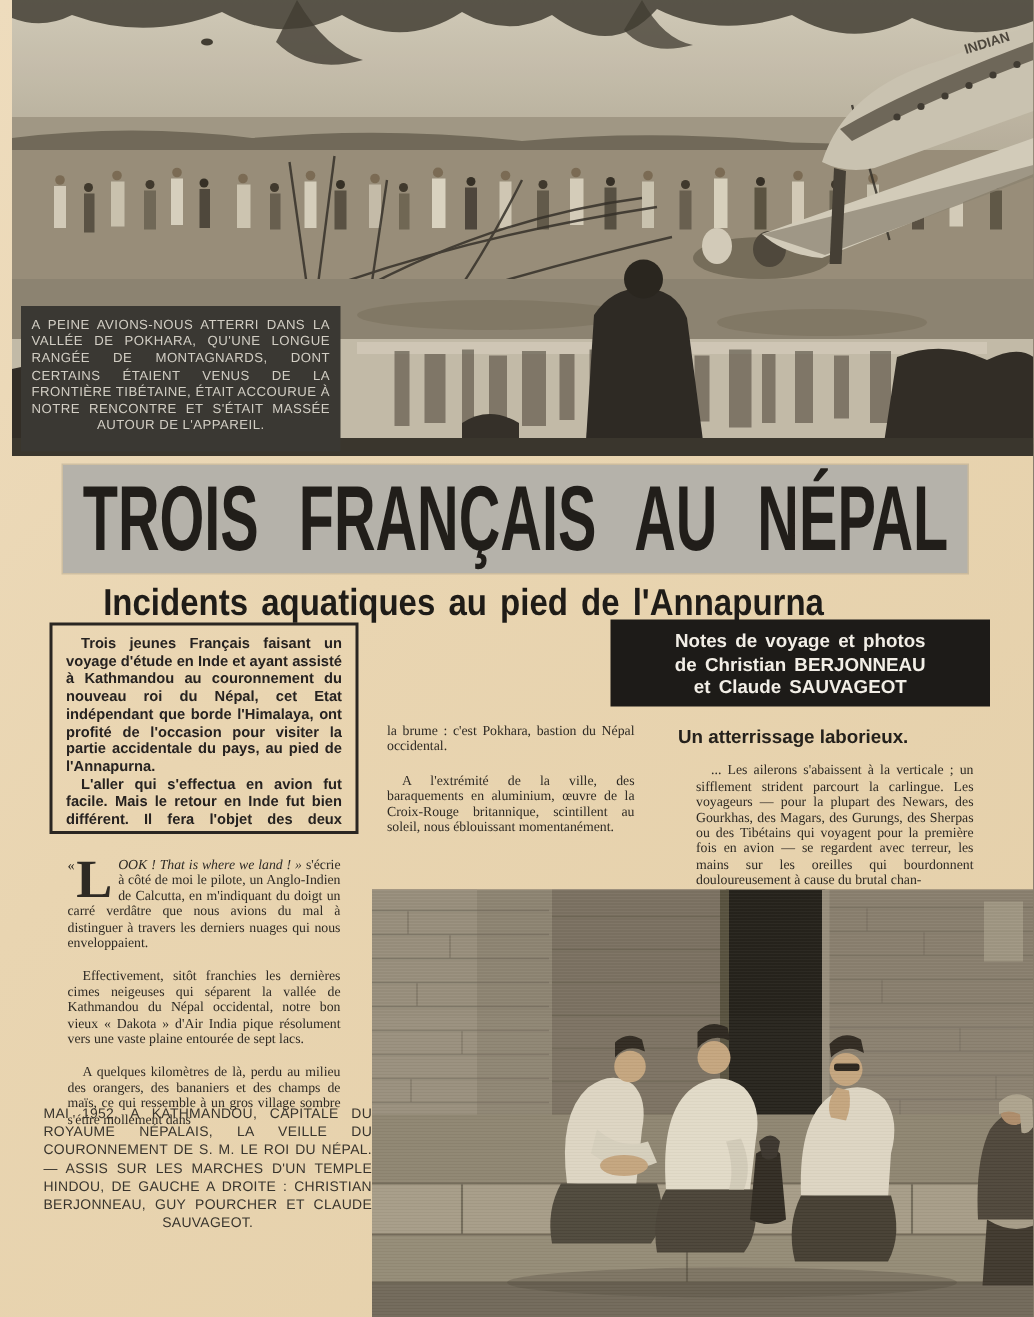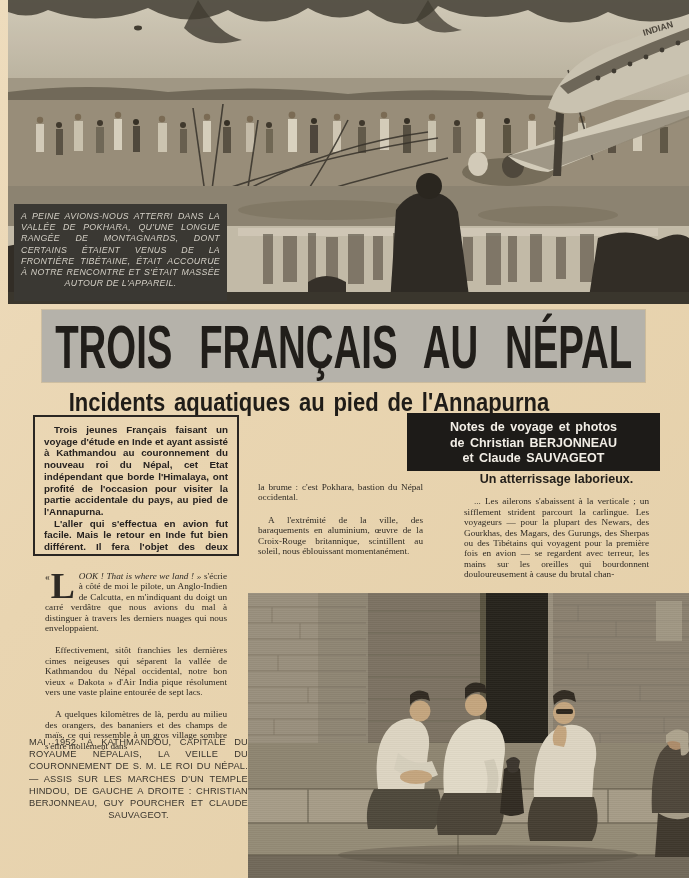--- a/index.html
+++ b/index.html
@@ -13,21 +13,20 @@
 
   
   #photo-top{left:8px;top:0;width:681px;height:304px;background:#b9b1a0;}
   #photo-top svg{display:block;}
   #photo-caption-box{
     left:6px;top:204px;width:213px;height:97px;box-sizing:border-box;
     background:#3a3833;color:#d2cec4;padding:7px 7px 5px 7px;
     font-family:"Liberation Sans",sans-serif;font-size:8.8px;line-height:11.2px;
     letter-spacing:.3px;text-align:justify;text-align-last:center;
     overflow:hidden;
-    font-style:italic;
   }
 
   
   #headline-bar{
     left:42px;top:310px;width:603px;height:72px;background:#b5b2aa;
     display:flex;align-items:center;justify-content:center;overflow:hidden;
     box-shadow:0 0 0 1px rgba(120,115,105,.25);
   }
   #headline-title{
     font-family:"Liberation Sans",sans-serif;font-weight:700;color:#211e1a;
@@ -60,21 +59,21 @@
 
   
   .col{font-size:9.2px;line-height:10.4px;text-align:justify;}
   .col p{margin:12px;}
   .col p.ind{text-indent:10px;}
   #col-left{left:33px;top:559px;width:206px;}
   #col-middle{left:246px;top:470px;width:189px;}
   #col-right{left:452px;top:474px;width:209px;}
   #right-heading{
     font-family:"Liberation Sans",sans-serif;font-weight:700;
-    font-size:12.5px;text-align:center;margin:0 0 6px 0;color:#25211c;
+    font-size:12.5px;text-align:left;margin:12px 0 6px 0;color:#25211c;
   }
   .dc-wrap{float:left;margin:1px 4px 0 0;}
   .dc-quote{font-size:9.5px;vertical-align:18px;margin-right:1px;}
   .dc{font-size:36px;line-height:28px;font-weight:700;font-family:"Liberation Serif",serif;}
   .lead-italic{font-style:italic;}
 
   
   #bottom-caption{
     left:29px;top:736px;width:219px;
     font-family:"Liberation Sans",sans-serif;font-size:9.3px;line-height:12.2px;

